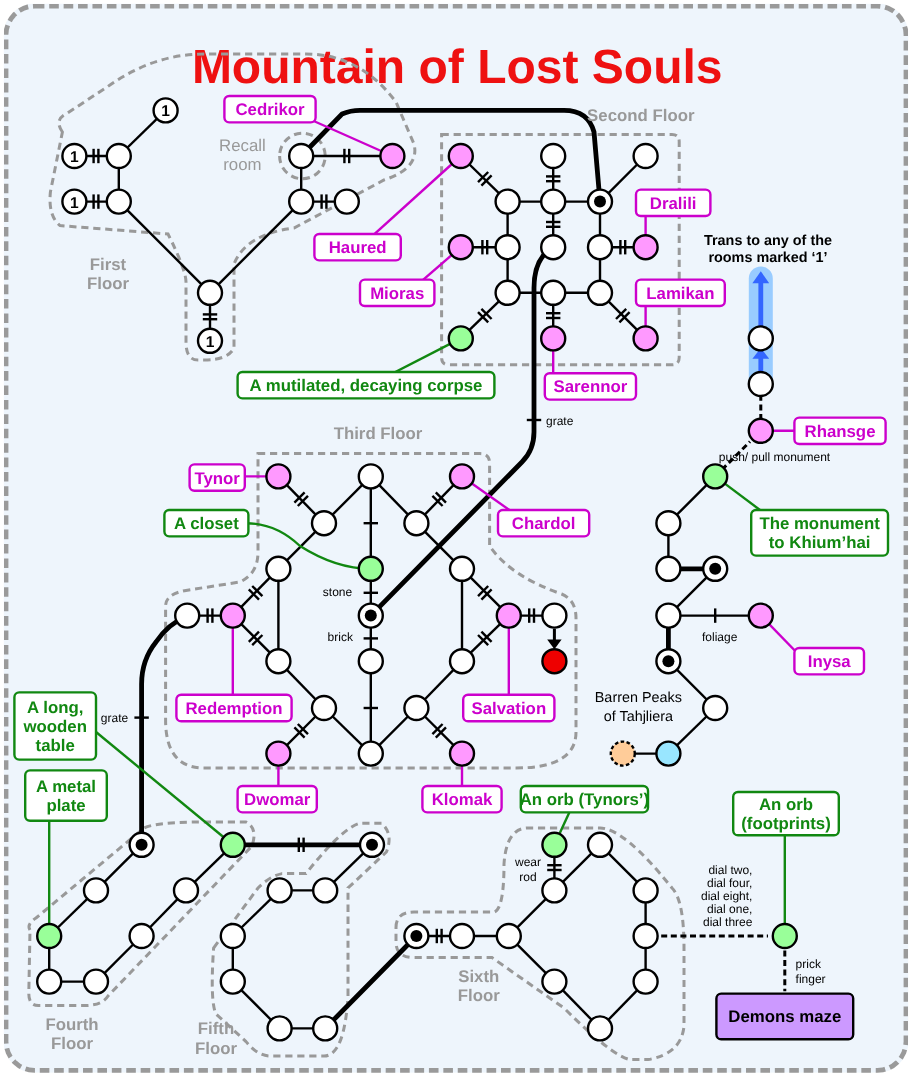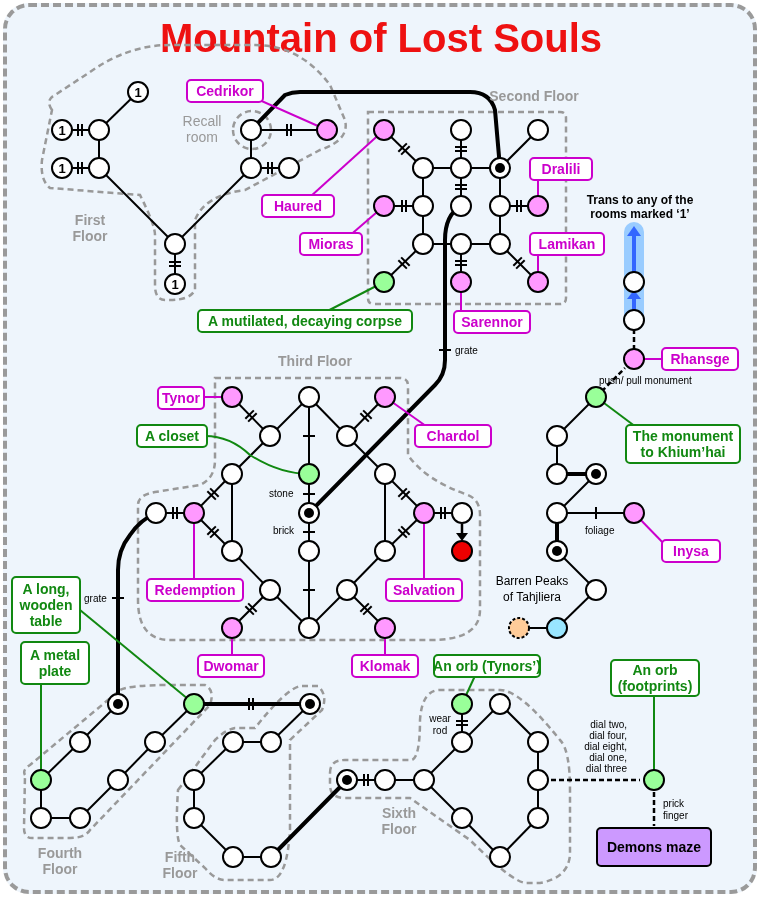--- a/index.html
+++ b/index.html
@@ -1,19 +1,19 @@
 <!DOCTYPE html>
 <html><head>
 <meta charset="utf-8">
 <style>
   html,body{margin:0;padding:0;background:#ffffff;}
   body{width:762px;height:899px;position:relative;overflow:hidden;font-family:"Liberation Sans",sans-serif;}
   #frame{position:absolute;left:3px;top:3px;width:754px;height:891px;border:4px dashed #9a9a9a;border-radius:26px;background:#eef5fc;box-sizing:border-box;}
   #map{position:absolute;left:0;top:0;}
-  #title{position:absolute;left:0;top:16px;width:762px;text-align:center;font-size:40px;font-weight:bold;color:#ee1111;}
+  #title{position:absolute;left:0;top:34px;width:762px;text-align:center;font-size:40px;font-weight:bold;color:#ee1111;}
   .lbl{font-family:"Liberation Sans",sans-serif;}
 </style>
 </head>
 <body>
 
 <div id="frame"></div>
 <div id="title">Mountain of Lost Souls</div>
 <svg id="map" width="762" height="899">
     <g>
       <path d="M52,110 Q45,100 55,95 L90,72 Q128,45 170,45 L255,45 Q300,45 330,85 L345,120 Q350,140 320,150 L245,190 Q205,195 195,220 L195,290 Q190,300 170,300 L165,300 Q155,300 155,285 L155,235 Q155,225 140,195 L50,188 Q40,180 42,160 Z" fill="none" stroke="#999" stroke-width="2.5" stroke-dasharray="6 4"></path>

